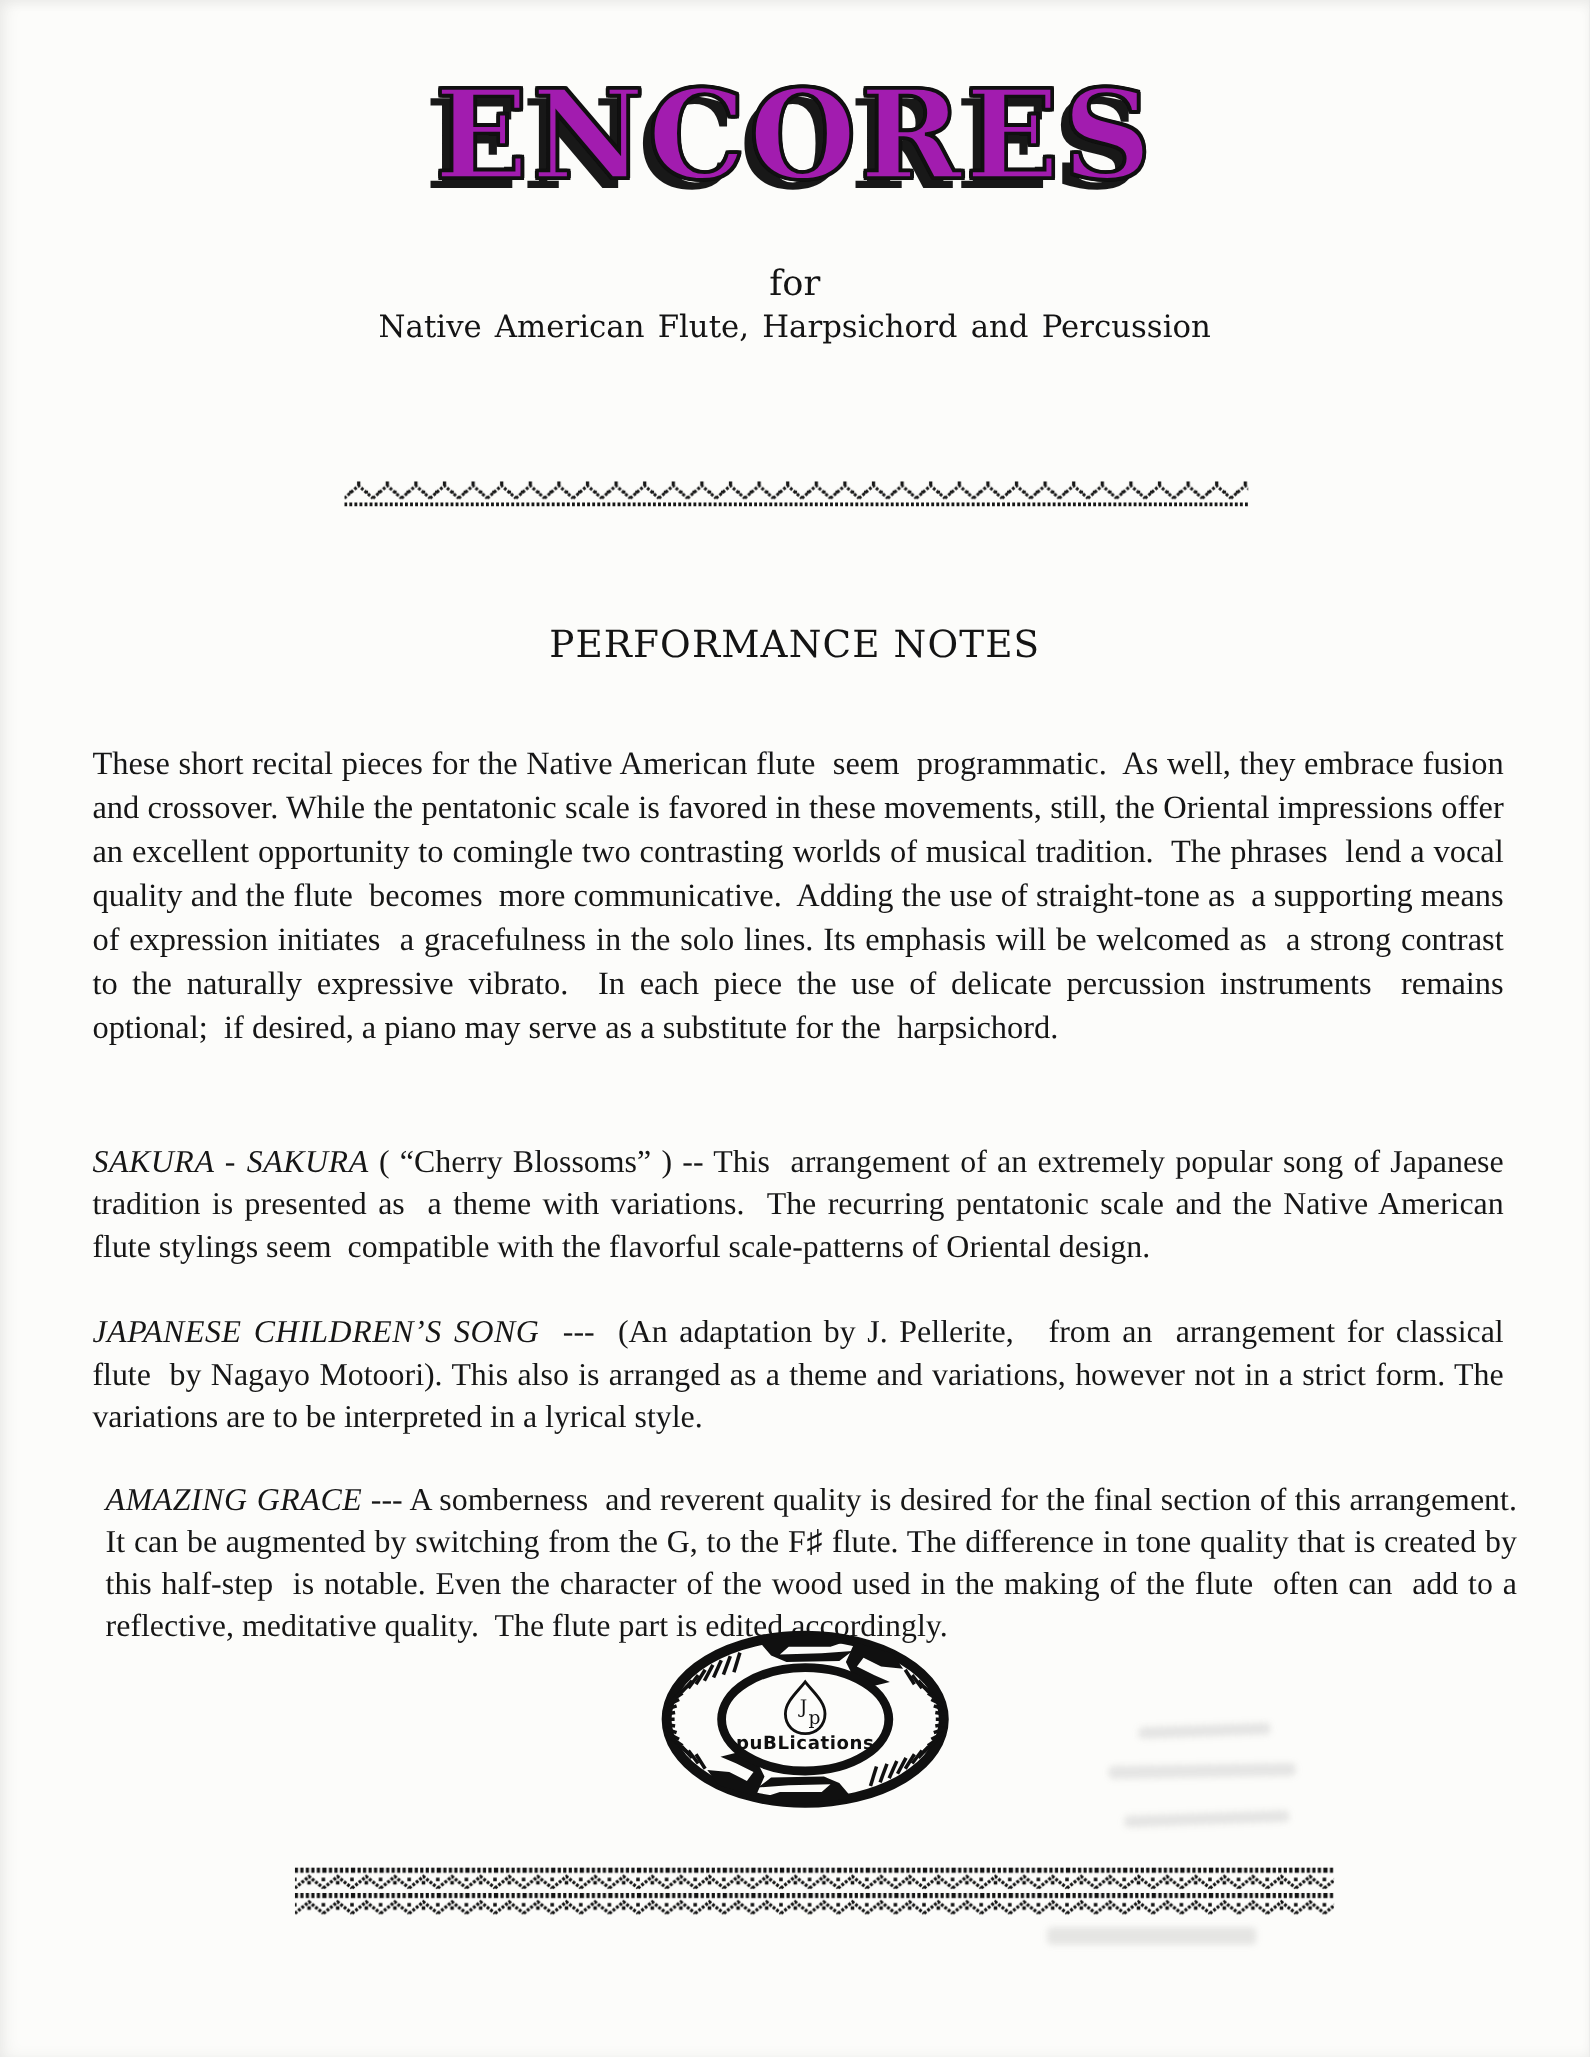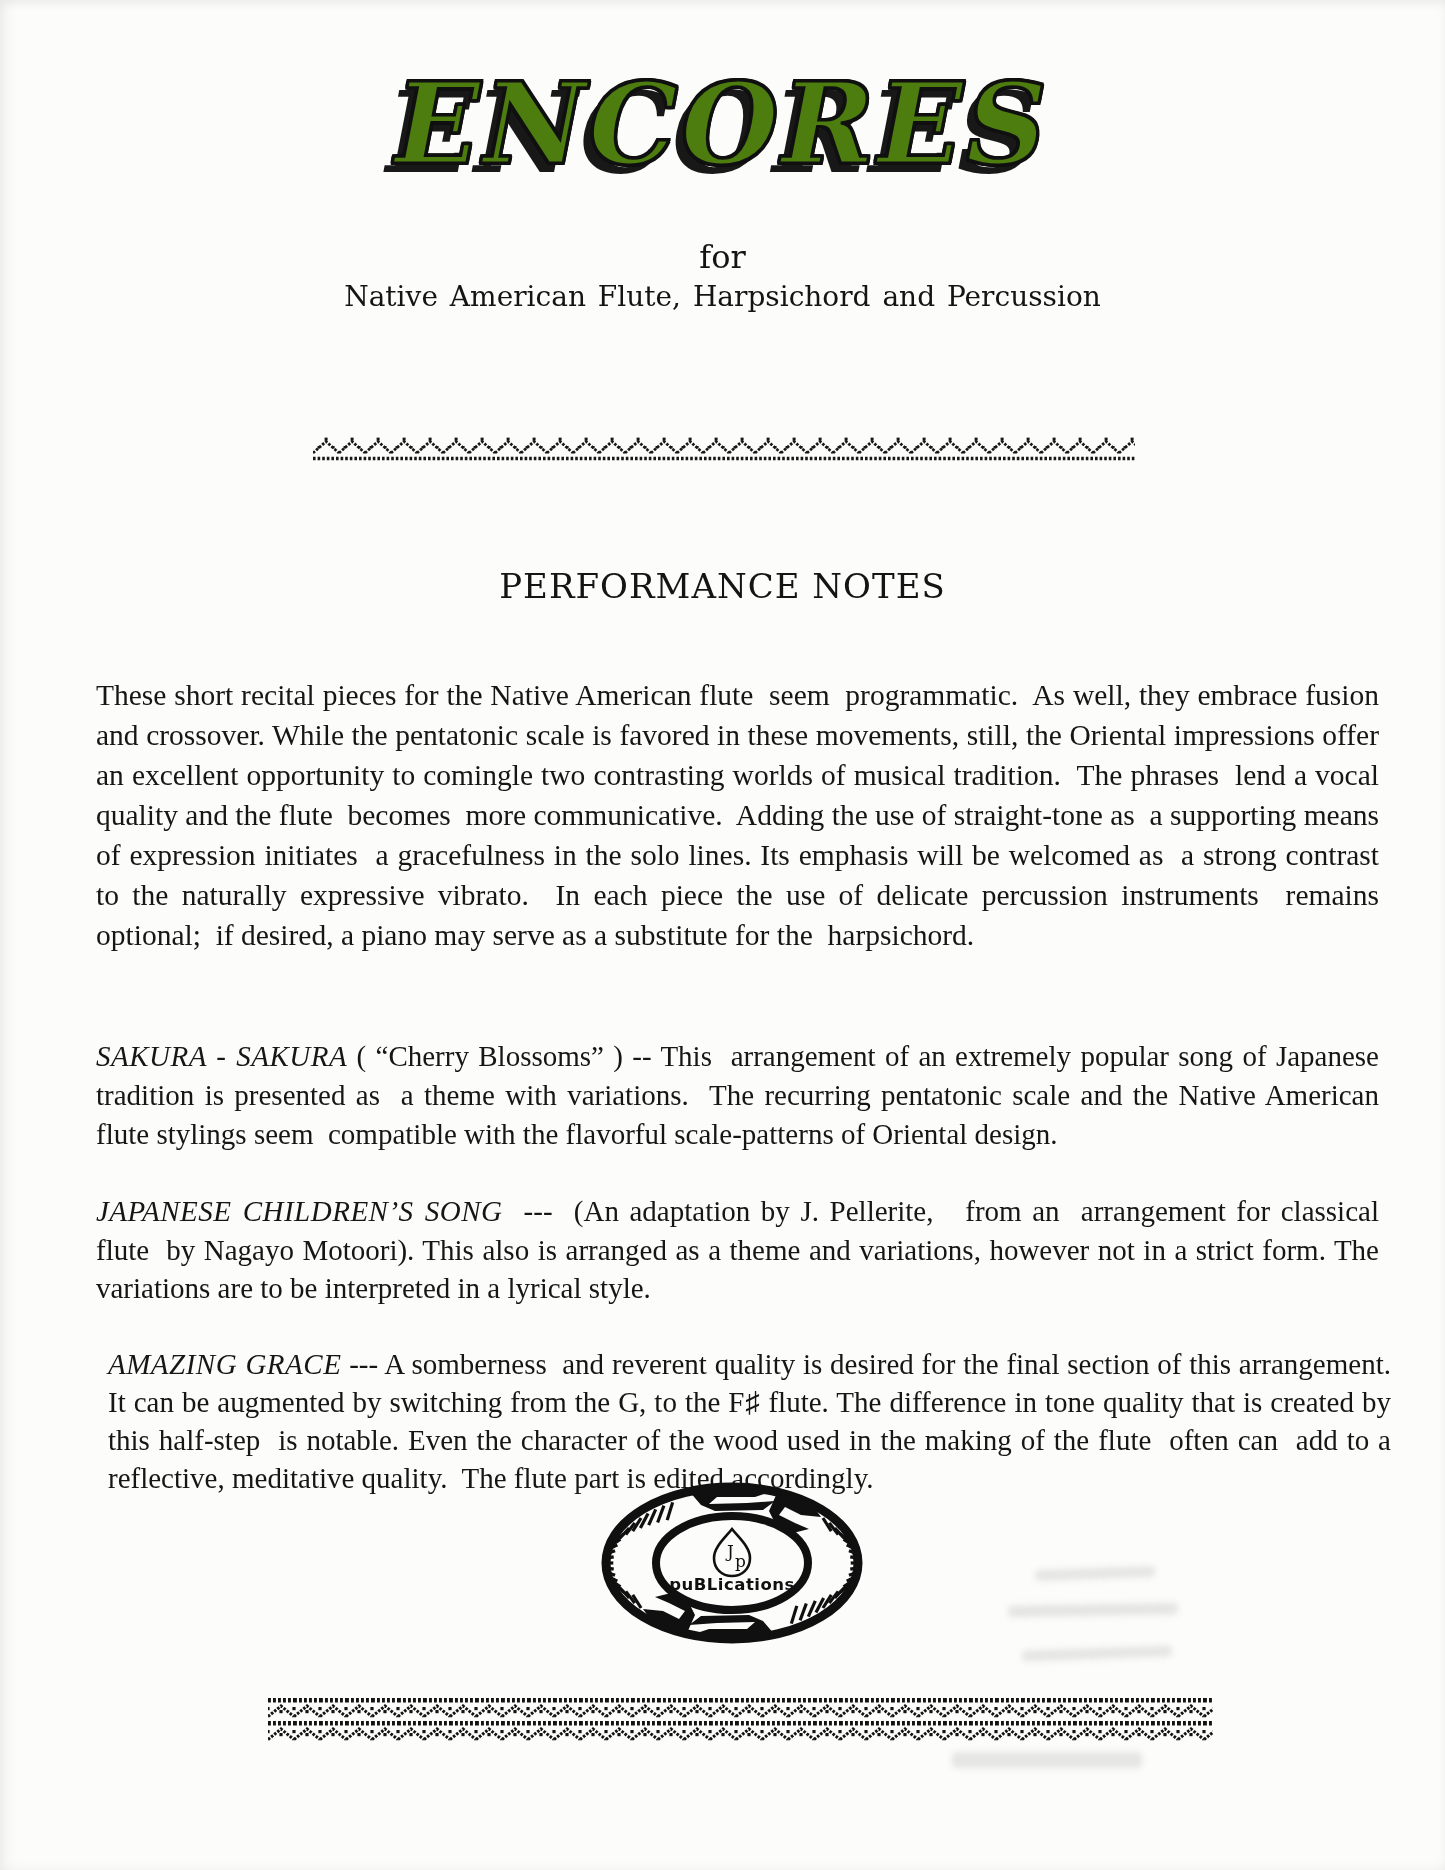--- a/index.html
+++ b/index.html
@@ -12,38 +12,37 @@
     overflow:hidden;
     color:#141414;
   }
   .center{left:0;width:100%;text-align:center;position:absolute;}
   .display{font-family:"DejaVu Serif", serif;}
   .body-text{font-family:"Liberation Serif", serif;}
 
   #main-title{
     top:58px;
     font-size:112px;
-    font-style:italic;
     font-weight:bold;
     letter-spacing:3px;
-    color:#4d7c0f;
+    color:#a21caf;
     -webkit-text-stroke:3px #101010;
     text-shadow:
       2px 0 0 #101010, -2px 0 0 #101010, 0 2px 0 #101010, 0 -2px 0 #101010,
       1.6px 1.6px 0 #101010, -1.6px 1.6px 0 #101010,
       1.6px -1.6px 0 #101010, -1.6px -1.6px 0 #101010,
       -9px 9px 0 #181818;
   }
   #for-line{top:238px;font-size:32px;}
   #instruments-line{top:280px;font-size:28px;word-spacing:3px;}
   #arranger-line{top:348px;font-size:37px;word-spacing:5px;}
   #notes-heading{top:566px;font-size:34px;letter-spacing:1px;}
 
   .para{
-    position:absolute;left:96px;width:1283px;
+    position:absolute;left:84px;width:1283px;
     text-align:justify;
     white-space:pre-wrap;
     color:#161616;
   }
   #intro-para{top:645px;font-size:29.5px;line-height:40px;}
   #sakura-para{top:1008px;font-size:29px;line-height:39px;}
   #japanese-para{top:1163px;font-size:29px;line-height:38.5px;}
   #amazing-para{top:1316px;font-size:29px;line-height:38px;margin-left:12px;}
   .piece-title{font-style:italic;letter-spacing:.5px;}
 

